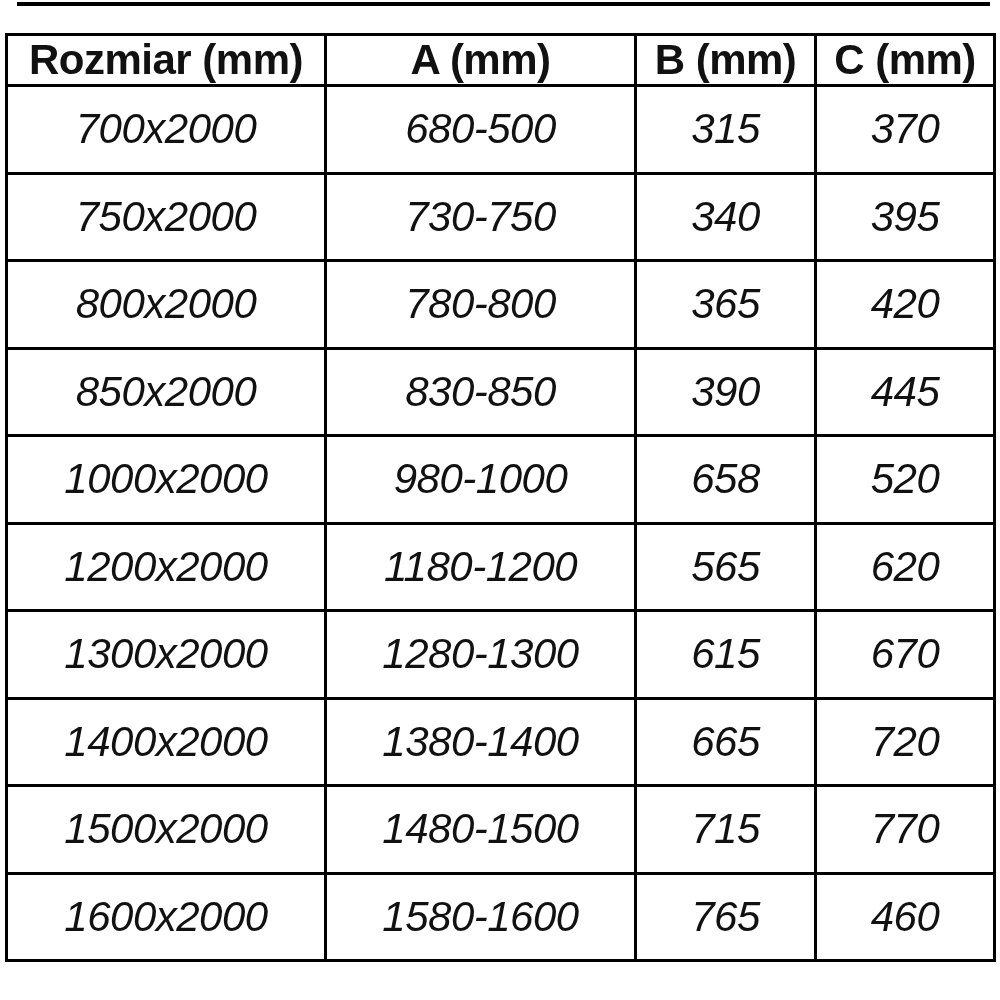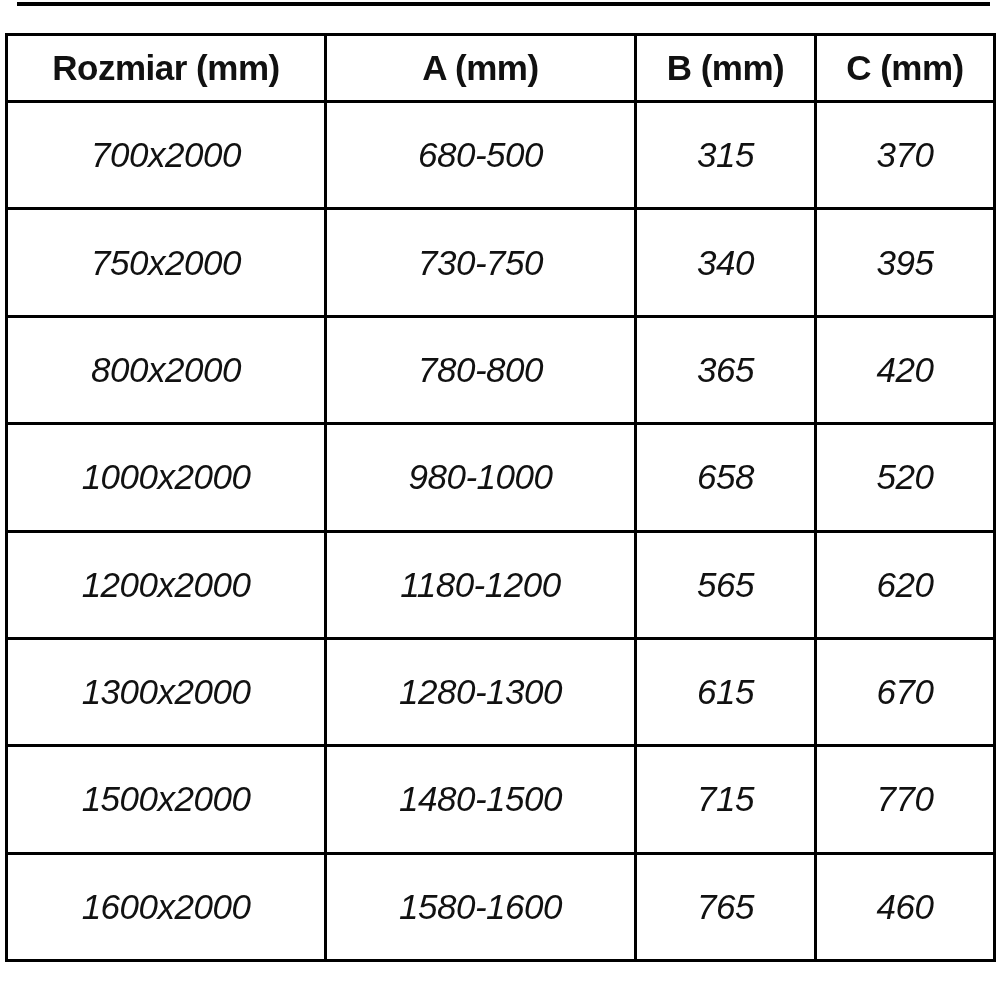--- a/index.html
+++ b/index.html
@@ -29,23 +29,23 @@
     width: 988px;
     height: 929px;
     border-collapse: collapse;
     table-layout: fixed;
   }
   table.size-table th,
   table.size-table td {
     border: 3px solid #000000;
     text-align: center;
     vertical-align: middle;
-    padding: 12px;
+    padding: 0;
     color: #111111;
-    font-size: 35px;
+    font-size: 42px;
     letter-spacing: -0.5px;
     white-space: nowrap;
     overflow: hidden;
   }
   table.size-table th {
     font-weight: bold;
   }
   table.size-table td {
     font-weight: 400;
     font-style: italic;
@@ -84,38 +84,50 @@
         <td>340</td>
         <td>395</td>
       </tr>
       <tr>
         <td>800x2000</td>
         <td>780-800</td>
         <td>365</td>
         <td>420</td>
       </tr>
       <tr>
+        <td>850x2000</td>
+        <td>830-850</td>
+        <td>390</td>
+        <td>445</td>
+      </tr>
+      <tr>
         <td>1000x2000</td>
         <td>980-1000</td>
         <td>658</td>
         <td>520</td>
       </tr>
       <tr>
         <td>1200x2000</td>
         <td>1180-1200</td>
         <td>565</td>
         <td>620</td>
       </tr>
       <tr>
         <td>1300x2000</td>
         <td>1280-1300</td>
         <td>615</td>
         <td>670</td>
       </tr>
       <tr>
+        <td>1400x2000</td>
+        <td>1380-1400</td>
+        <td>665</td>
+        <td>720</td>
+      </tr>
+      <tr>
         <td>1500x2000</td>
         <td>1480-1500</td>
         <td>715</td>
         <td>770</td>
       </tr>
       <tr>
         <td>1600x2000</td>
         <td>1580-1600</td>
         <td>765</td>
         <td>460</td>

